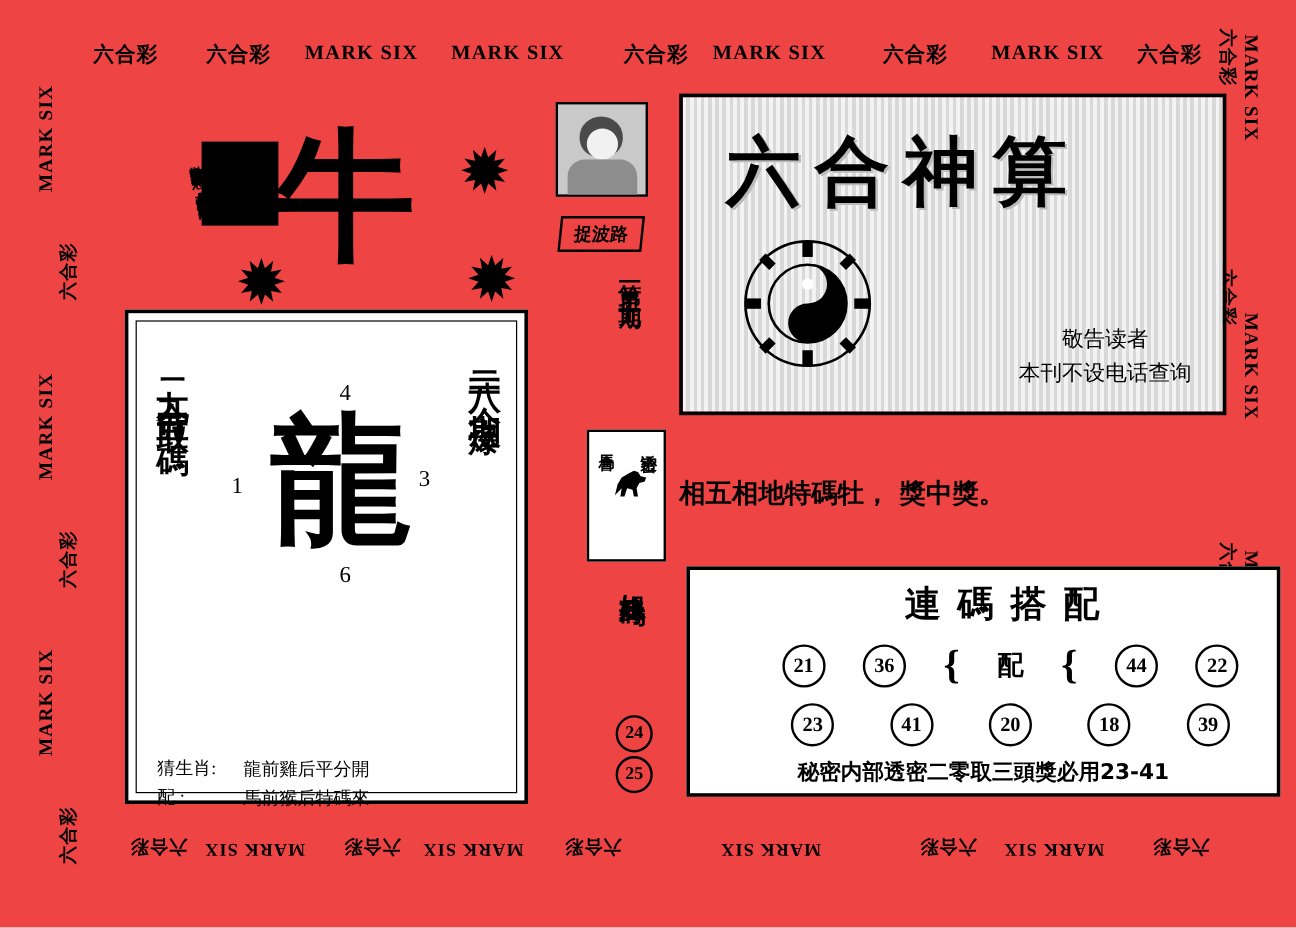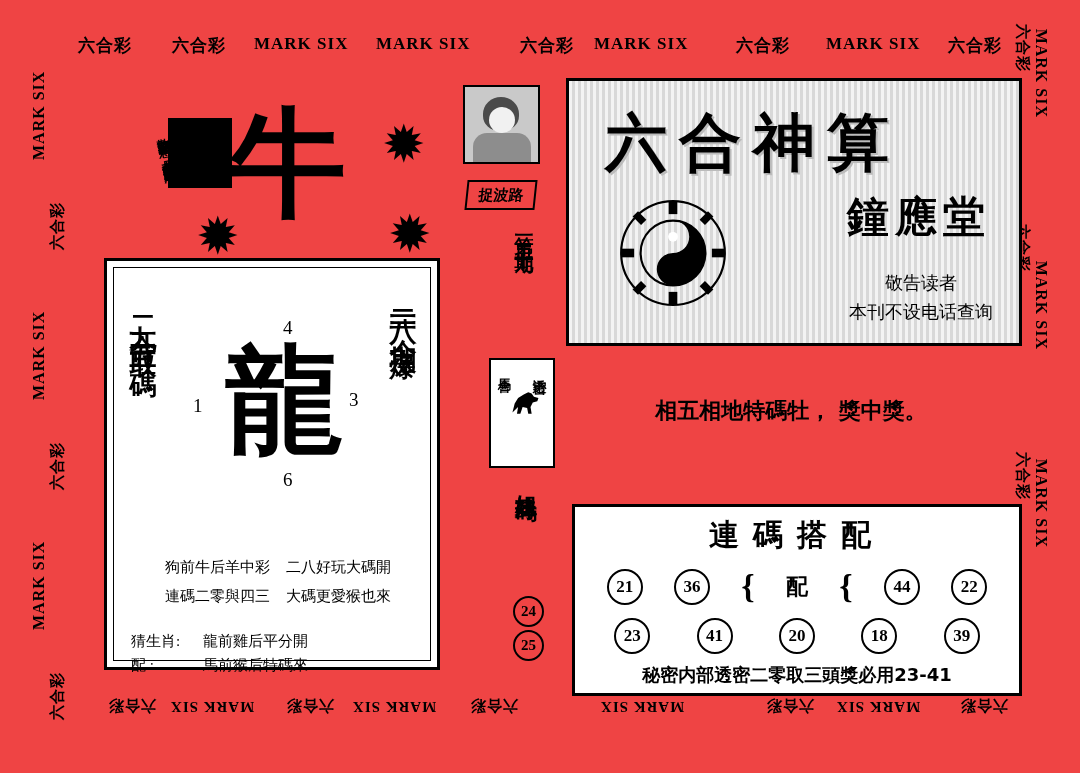--- a/index.html
+++ b/index.html
@@ -84,36 +84,36 @@
   .horsebox .mh{position:absolute;left:4px;top:8px;font-size:13px;font-weight:bold;
                 writing-mode:vertical-rl;text-orientation:upright;}
   .horsebox .tm{position:absolute;right:4px;top:8px;font-size:14px;font-weight:bold;
                 writing-mode:vertical-rl;text-orientation:upright;}
   .horsebox .hz{position:absolute;left:18px;top:30px;width:34px;height:26px;}
 
   
   .couplet{position:absolute;left:566px;top:358px;width:450px;height:106px;
            display:flex;flex-direction:column;justify-content:center;gap:14px;
            font-family:"DejaVu Sans",sans-serif;font-size:22px;font-weight:bold;
-           text-align:center;}
+           }
 
   
   .sisters{position:absolute;left:505px;top:478px;width:58px;height:186px;
            font-family:"DejaVu Sans",sans-serif;}
   .sisters .lab{position:absolute;left:6px;top:0;writing-mode:vertical-rl;
                 text-orientation:upright;font-size:22px;font-weight:bold;letter-spacing:2px;}
   .circ{width:27px;height:27px;border:2px solid #000;border-radius:50%;
         display:flex;align-items:center;justify-content:center;
         font-family:"Liberation Serif",serif;font-size:15px;font-weight:bold;}
   .sisters .c1{position:absolute;left:8px;top:118px;}
   .sisters .c2{position:absolute;left:8px;top:152px;}
 
   
-  .combo{position:absolute;left:572px;top:504px;width:444px;height:186px;
-         border:3px solid #000;background:#fff;}
+  .combo{position:absolute;left:572px;top:472px;width:444px;height:186px;
+         border:3px solid #000;background:#fff;padding-left:45px;}
   .combo .ct{text-align:center;font-size:30px;font-weight:bold;letter-spacing:14px;
              margin-top:8px;font-family:"DejaVu Sans",sans-serif;}
   .combo .row{display:flex;justify-content:space-around;align-items:center;
               margin-top:12px;padding:0 16px;}
   .combo .row .circ{width:32px;height:32px;font-size:17px;}
   .brace{font-size:34px;font-weight:bold;font-family:"Liberation Serif",serif;}
   .peimark{font-size:22px;font-weight:bold;font-family:"DejaVu Sans",sans-serif;}
   .combo .foot{position:absolute;left:0;right:0;bottom:6px;text-align:center;
                font-size:18px;font-weight:bold;font-family:"DejaVu Sans",sans-serif;}
 </style>
@@ -166,30 +166,20 @@
   <div class="left-panel">
     <div class="inner"></div>
     <div class="vcol col-left">二九合五取一碼</div>
     <div class="vcol col-right">二八一一今期爆</div>
     <div class="dragon">龍</div>
     <div class="num-s" style="left:176px;top:56px">4</div>
     <div class="num-s" style="left:86px;top:134px">1</div>
     <div class="num-s" style="left:242px;top:128px">3</div>
     <div class="num-s" style="left:176px;top:208px">6</div>
 
-    <div class="rows">
-      <div class="r">
-        <span>狗前牛后羊中彩</span>
-        <span>二八好玩大碼開</span>
-      </div>
-      <div class="r">
-        <span>連碼二零與四三</span>
-        <span>大碼更愛猴也來</span>
-      </div>
-    </div>
 
     <div class="guess">
       <div class="g">
         <span class="lbl">猜生肖:</span>
         <span>龍前雞后平分開</span>
       </div>
       <div class="g">
         <span class="lbl">配 :</span>
         <span>馬前猴后特碼來</span>
       </div>
@@ -218,21 +208,20 @@
           <rect x="86" y="46" width="12" height="8"></rect>
         <rect x="14" y="14" width="11" height="7" transform="rotate(45 19 17)"></rect>
         <rect x="75" y="14" width="11" height="7" transform="rotate(-45 81 17)"></rect>
         <rect x="14" y="79" width="11" height="7" transform="rotate(-45 19 83)"></rect>
         <rect x="75" y="79" width="11" height="7" transform="rotate(45 81 83)"></rect>
       </g>
       <path d="M50 20a30 30 0 0 1 0 60 15 15 0 0 1 0-30 15 15 0 0 0 0-30z" fill="#000"></path>
       <circle cx="50" cy="35" r="4.5" fill="#fff"></circle>
       <circle cx="50" cy="65" r="4.5" fill="#000"></circle>
     </svg>
-    <div class="sub">鐘應堂</div>
     <div class="notice2">
       <div>敬告读者</div>
       <div>本刊不设电话查询</div>
     </div>
   </div>
 
   <div class="horsebox">
     <div class="mh">馬會</div>
     <div class="tm">透密</div>
     <svg class="hz" viewBox="0 0 60 46">

